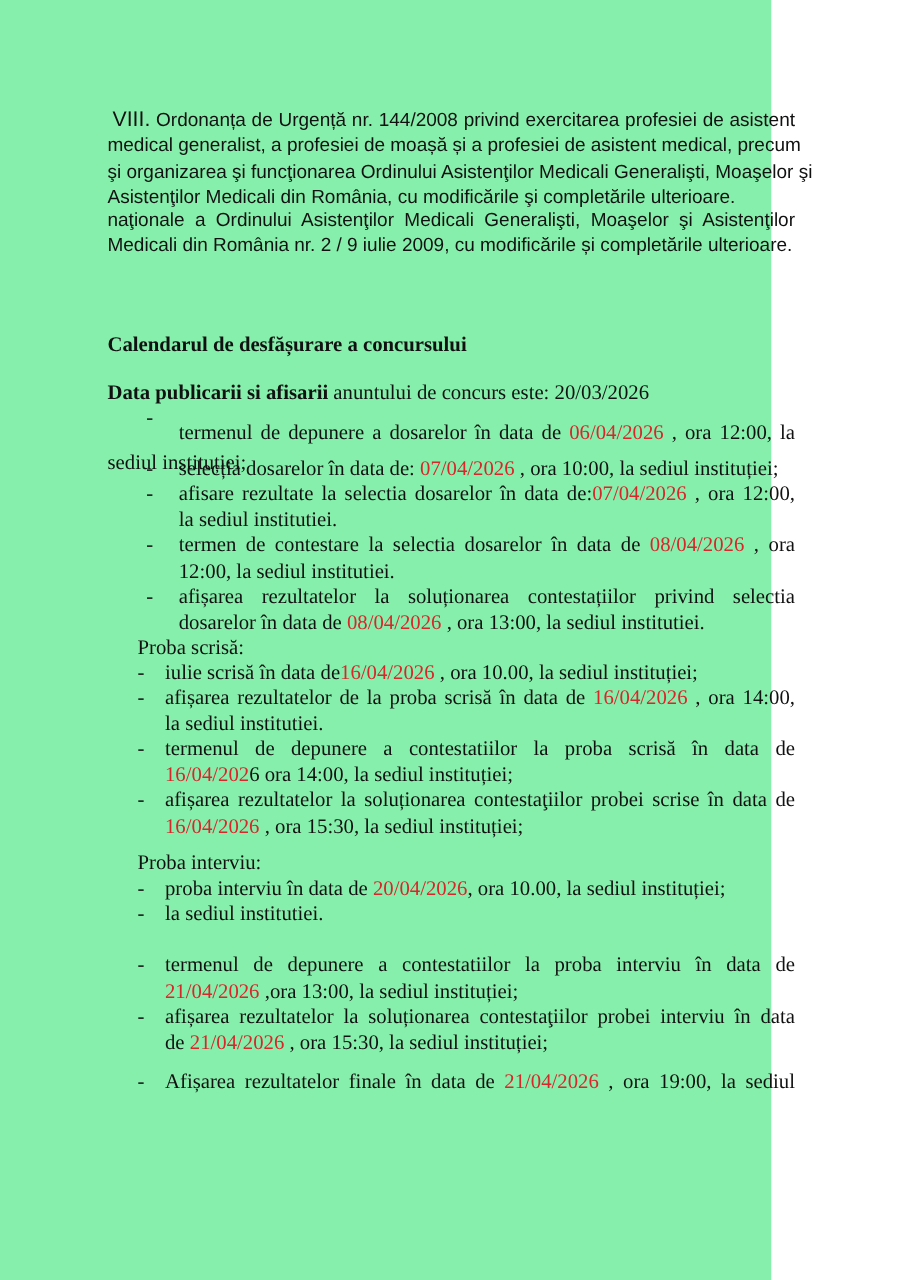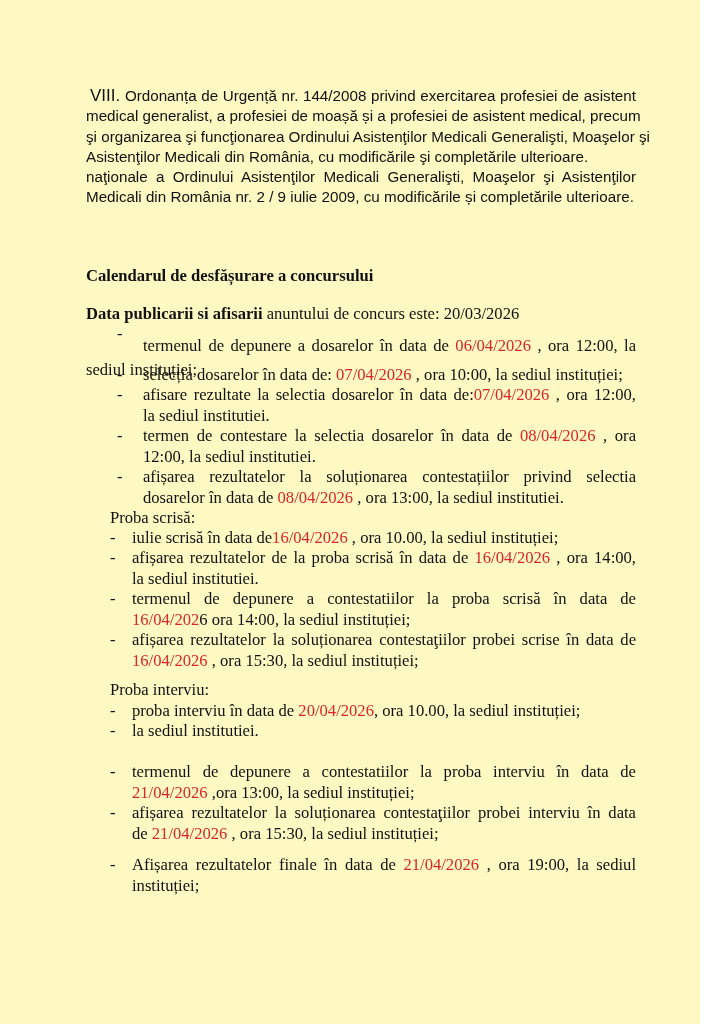--- a/index.html
+++ b/index.html
@@ -1,17 +1,17 @@
 <!DOCTYPE html>
 <html><head>
 <meta charset="utf-8">
 <style>
   html, body { margin: 0; padding: 0; background: #ffffff; }
   body { width: 725px; height: 1024px; position: relative; overflow: hidden; }
-  .page { position: absolute; left: 0; top: 0; width: 700px; height: 1024px; background: #fef9c3; }
+  .page { position: absolute; left: 0; top: 0; width: 617px; height: 1024px; background: #86efac; }
 
   .sans { font-family: "Liberation Sans", sans-serif; font-size: 15.2px; line-height: 20.3px; color: #111; text-align: justify; }
   .serif { font-family: "Liberation Serif", serif; font-size: 16.6px; line-height: 20.6px; color: #111; }
 
   .law { position: absolute; left: 86px; width: 550px; }
   .law .num { font-size: 17px; }
   .jline { display: block; text-align: justify; text-align-last: justify; white-space: nowrap; }
   .jline.last { text-align-last: left; }
 
   .heading { position: absolute; left: 86px; top: 266px; font-weight: bold; }
@@ -148,17 +148,16 @@
     <div class="item-text serif" style="left:132px; top:803px; width:504px;">
       <span class="jline">afișarea rezultatelor la soluționarea contestaţiilor probei interviu în data</span>
       <span class="jline last"><span>de </span><span class="red">21/04/2026</span><span>  , ora 15:30, la sediul instituției;</span></span>
     </div>
   </div>
 
   <div>
     <span class="dash serif" style="left:110px; top:855px;">-</span>
     <div class="item-text serif" style="left:132px; top:855px; width:504px;">
       <span class="jline"><span>Afișarea rezultatelor finale în data de </span><span class="red">21/04/2026</span><span>  , ora 19:00, la sediul</span></span>
-      <span class="jline last">instituției;</span>
     </div>
   </div>
 
 </div>
 
 </body></html>

